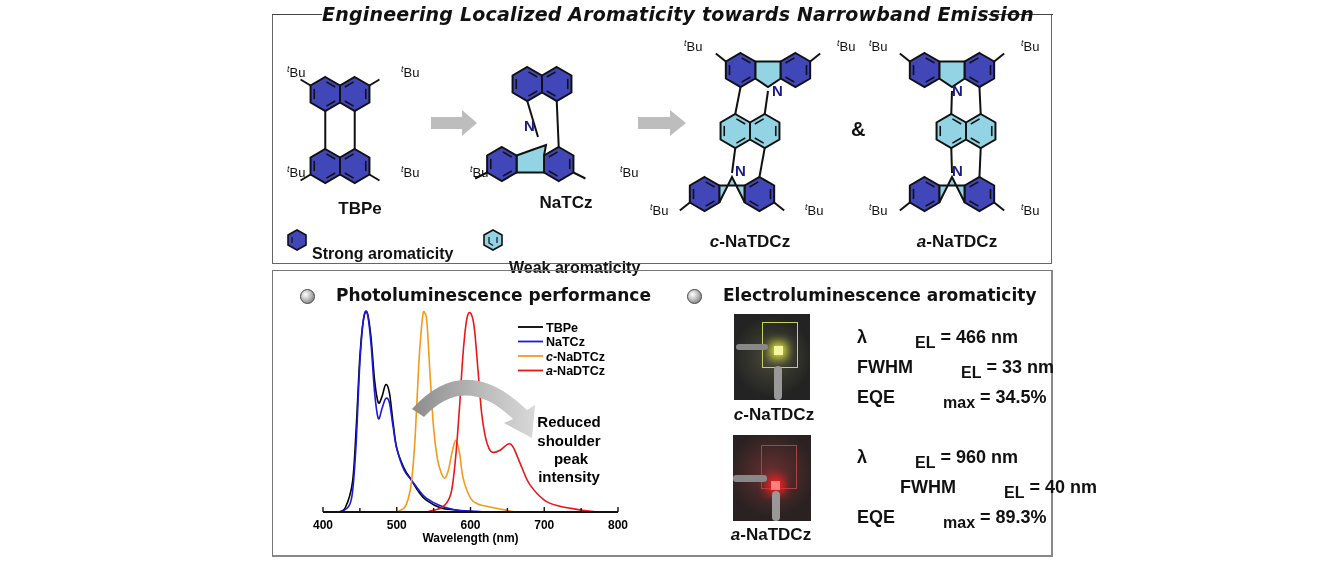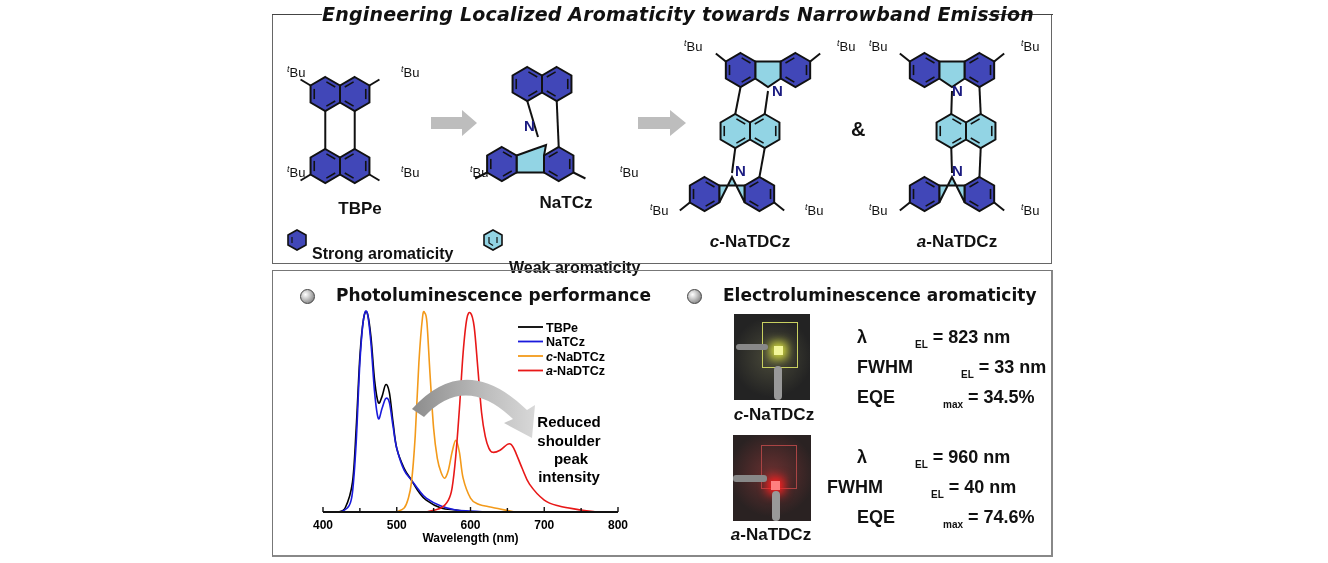--- a/index.html
+++ b/index.html
@@ -10,21 +10,21 @@
   #top-line-r{left:988px;top:14px;width:65px;height:1px;background:#444;}
   #title{left:322px;top:3px;width:666px;text-align:center;font-size:19px;font-style:italic;font-weight:bold;font-family:"DejaVu Sans",sans-serif;letter-spacing:0.2px;white-space:nowrap;}
   #bottom-box{left:272px;top:270px;width:781px;height:287px;border:1px solid #777;border-right:2px solid #888;border-bottom:2px solid #888;box-sizing:border-box;}
   .mol-label{font-weight:bold;font-size:17px;text-align:center;white-space:nowrap;}
   .tbu{font-size:13px;}
   .tbu sup{font-size:9px;font-style:italic;}
   .sec-title{font-family:"DejaVu Sans",sans-serif;font-weight:bold;font-size:17px;white-space:nowrap;}
   .bullet{width:13px;height:13px;border-radius:50%;background:radial-gradient(circle at 35% 35%,#fff 0%,#ccc 35%,#666 100%);border:1px solid #444;}
   .legend-text{font-weight:bold;font-size:16px;white-space:nowrap;margin-top:15px;}
   .el-line{font-weight:bold;font-size:18px;white-space:nowrap;}
-  .el-line sub{font-size:10px;padding-left:48px;}
+  .el-line sub{font-size:16px;padding-left:48px;}
   .photo{background:#2a2a2a;overflow:hidden;}
 </style>
 </head>
 <body>
 
 <div id="top-box" class="abs"></div>
 <div id="top-line-l" class="abs"></div>
 <div id="top-line-r" class="abs"></div>
 <div id="title" class="abs">Engineering Localized Aromaticity towards Narrowband Emission</div>
 
@@ -282,19 +282,19 @@
 <div class="abs mol-label" style="left:724px;top:405px;width:100px"><i>c</i><span>-NaTDCz</span></div>
 
 <div class="abs photo" style="left:733px;top:435px;width:78px;height:86px;background:radial-gradient(circle at 50% 45%,#6a3030 0%,#2a2222 70%)">
   <div class="abs" style="left:28px;top:10px;width:34px;height:42px;border:1px solid #aa4444"></div>
   <div class="abs" style="left:38px;top:46px;width:9px;height:9px;background:#ff8080;box-shadow:0 0 10px 4px #ff2020"></div>
   <div class="abs" style="left:0px;top:40px;width:34px;height:7px;background:#888;border-radius:3px"></div>
   <div class="abs" style="left:39px;top:56px;width:8px;height:30px;background:#999;border-radius:4px"></div>
 </div>
 <div class="abs mol-label" style="left:721px;top:525px;width:100px"><i>a</i><span>-NaTDCz</span></div>
 
-<div class="abs el-line" style="left:857px;top:327px"><span>λ</span><sub>EL</sub><span> = 823 nm</span></div>
+<div class="abs el-line" style="left:857px;top:327px"><span>λ</span><sub>EL</sub><span> = 466 nm</span></div>
 <div class="abs el-line" style="left:857px;top:357px"><span>FWHM</span><sub>EL</sub><span> = 33 nm</span></div>
 <div class="abs el-line" style="left:857px;top:387px"><span>EQE</span><sub>max</sub><span> = 34.5%</span></div>
 
 <div class="abs el-line" style="left:857px;top:447px"><span>λ</span><sub>EL</sub><span> = 960 nm</span></div>
-<div class="abs el-line" style="left:827px;top:477px"><span>FWHM</span><sub>EL</sub><span> = 40 nm</span></div>
-<div class="abs el-line" style="left:857px;top:507px"><span>EQE</span><sub>max</sub><span> = 74.6%</span></div>
+<div class="abs el-line" style="left:900px;top:477px"><span>FWHM</span><sub>EL</sub><span> = 40 nm</span></div>
+<div class="abs el-line" style="left:857px;top:507px"><span>EQE</span><sub>max</sub><span> = 89.3%</span></div>
 
 </body></html>

